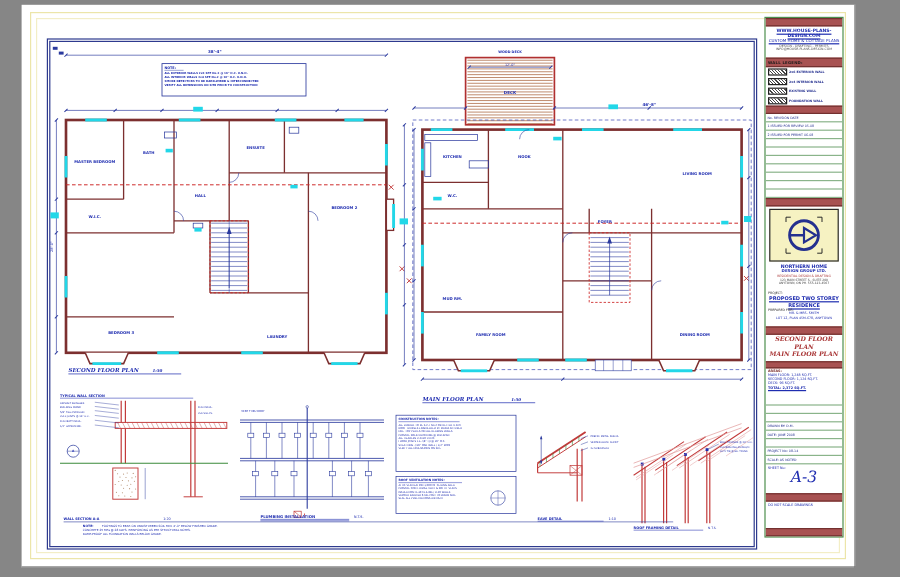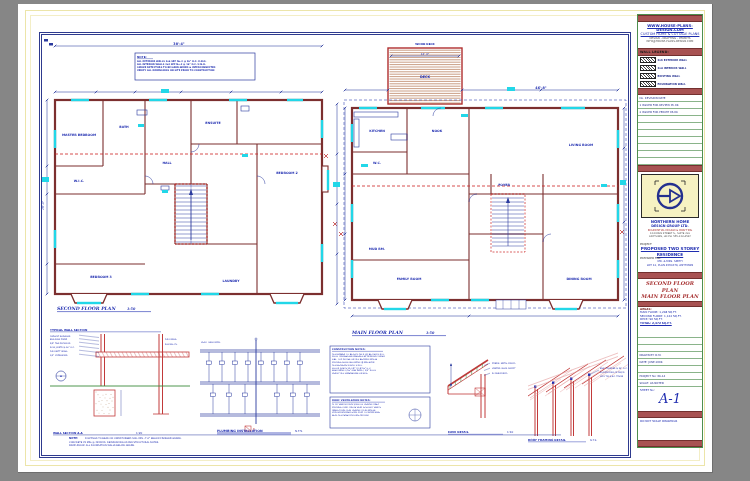--- a/index.html
+++ b/index.html
@@ -639,21 +639,21 @@
       <div class="r"></div>
       <div class="r"></div>
       <div class="r"></div>
       <div class="r">DRAWN BY: D.M.</div>
       <div class="r">DATE: JUNE 2008</div>
       <div class="r"></div>
       <div class="r">PROJECT No: 08-14</div>
       <div class="r">SCALE: AS NOTED</div>
       <div class="shno">
         <span class="shlab">SHEET No:</span>
-        <span class="shbig">A-1</span>
+        <span class="shbig">A-3</span>
       </div>
       <div class="bar"></div>
       <div class="fnote">DO NOT SCALE DRAWINGS</div>
       <div class="spacer"></div>
       <div class="bar"></div>
     </div>
   </div>
 </div>
 
 </body></html>

